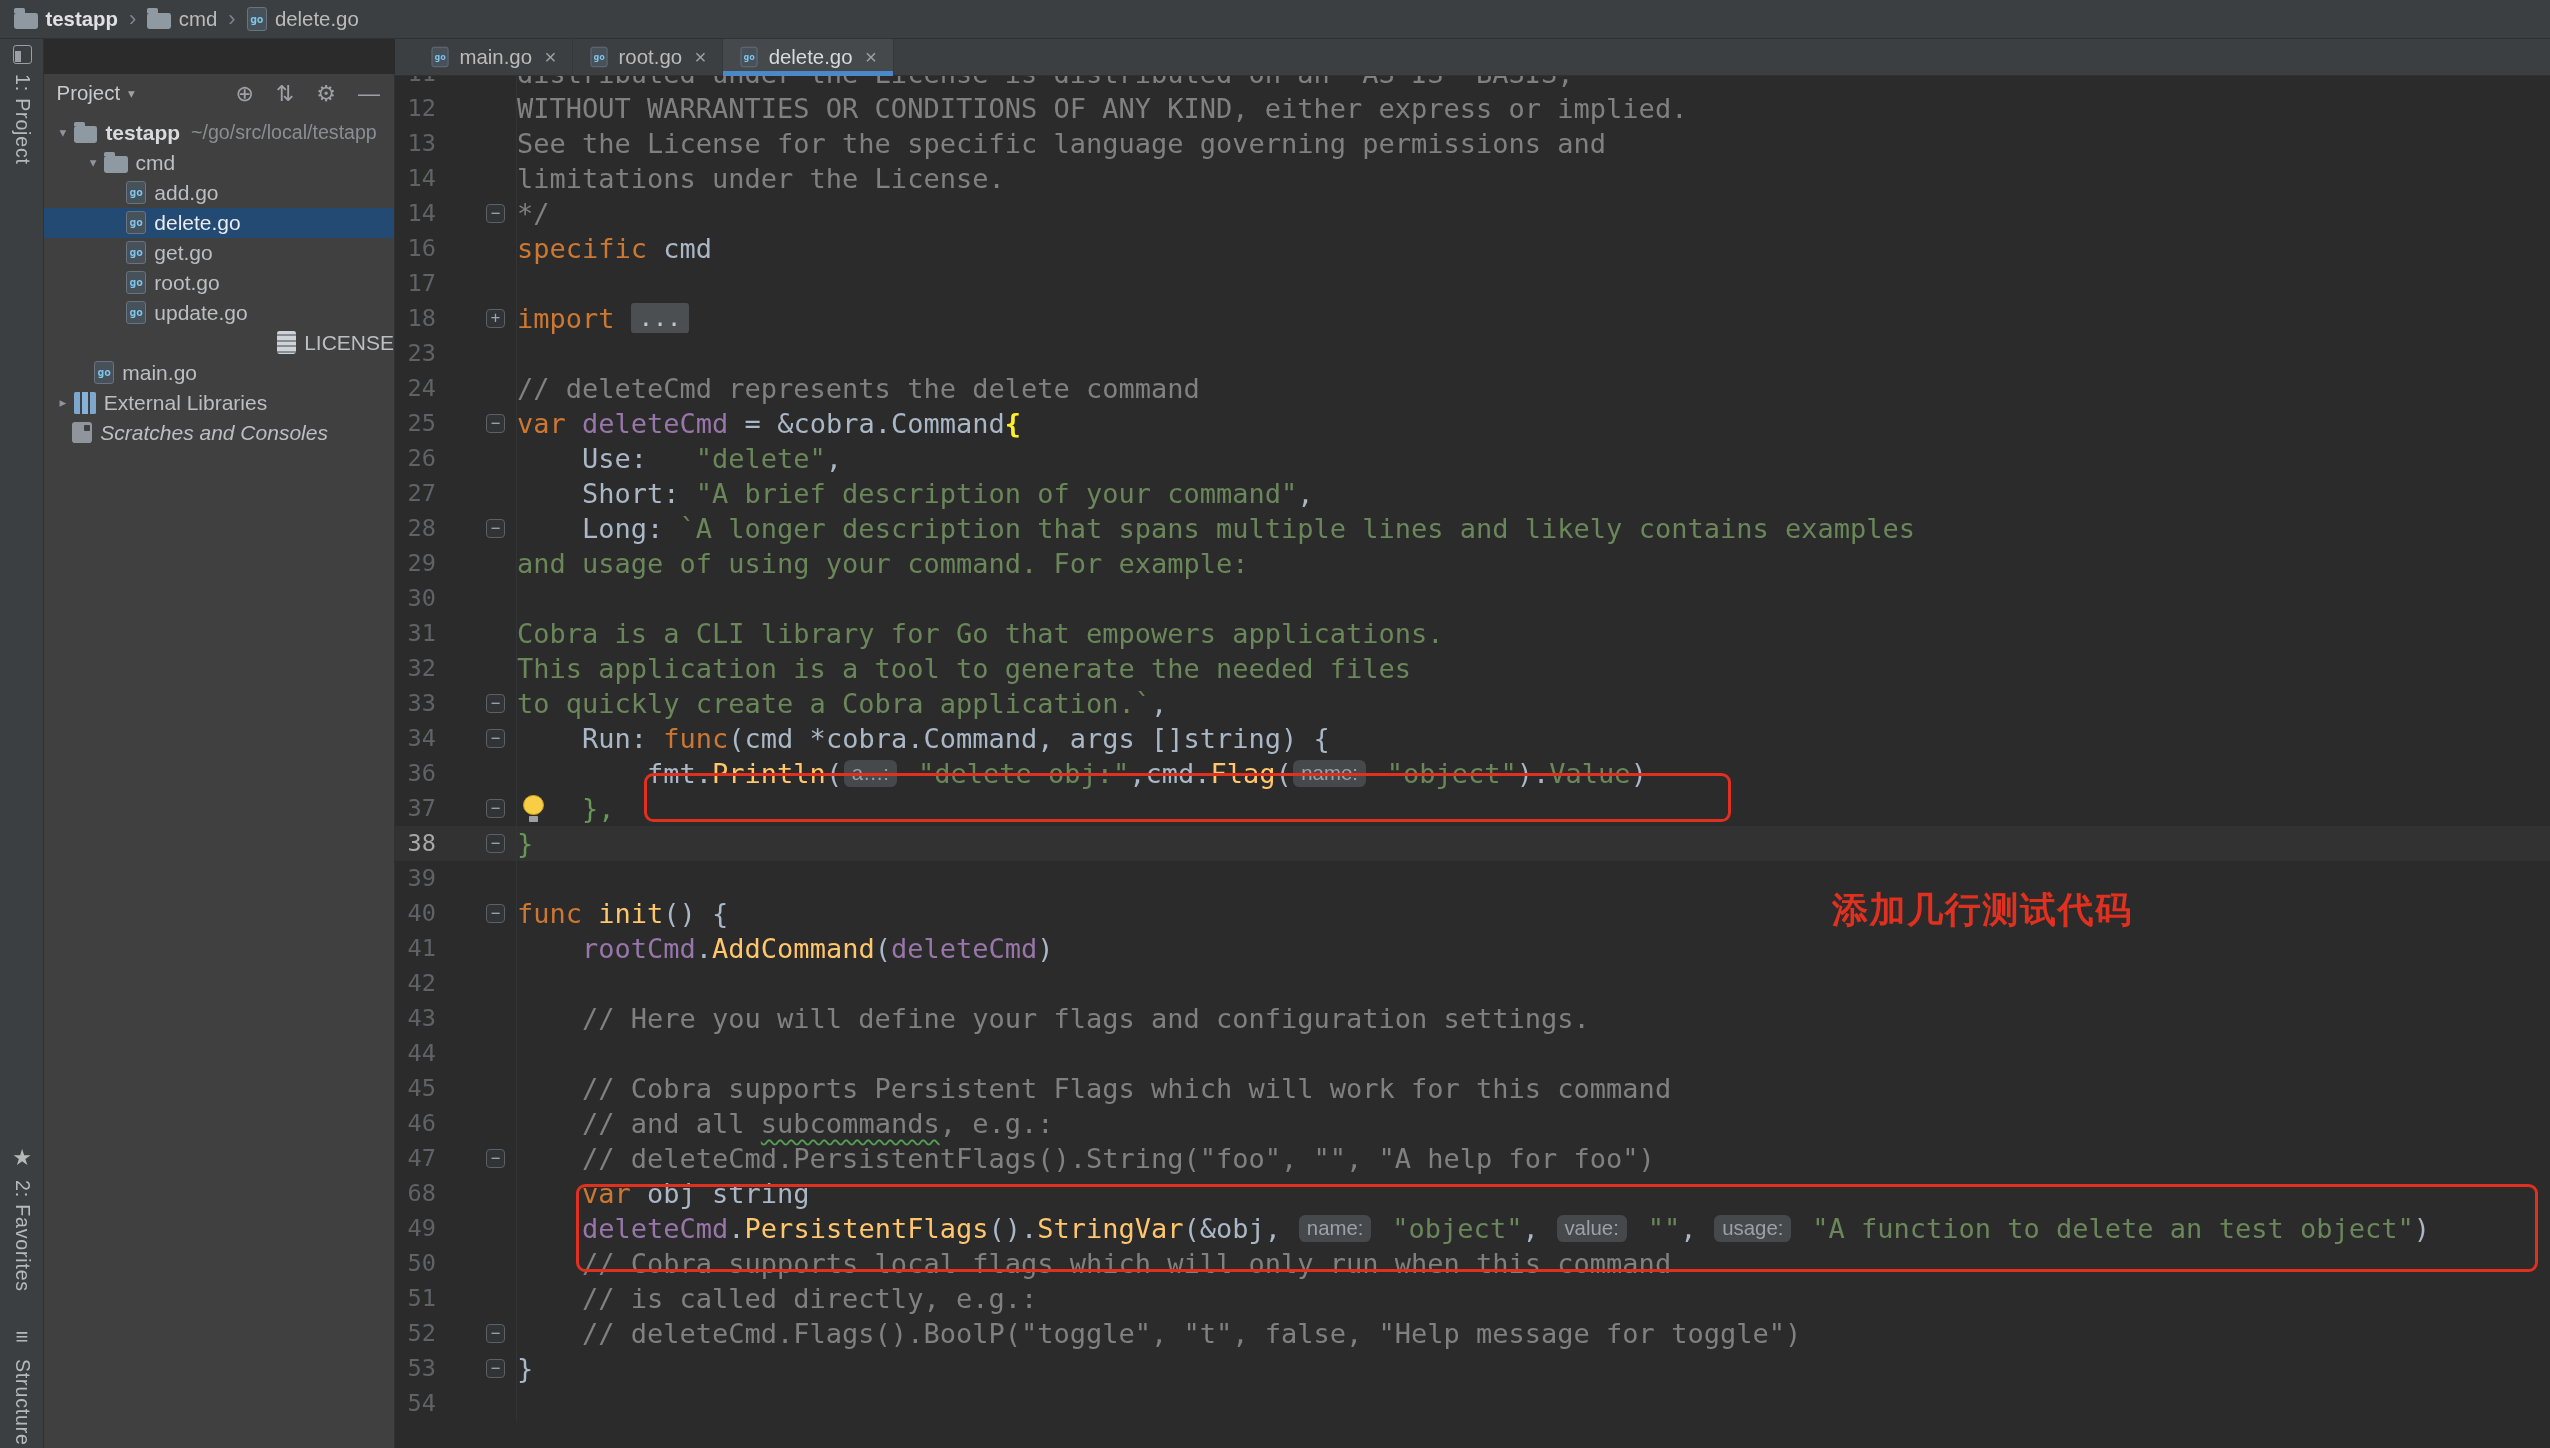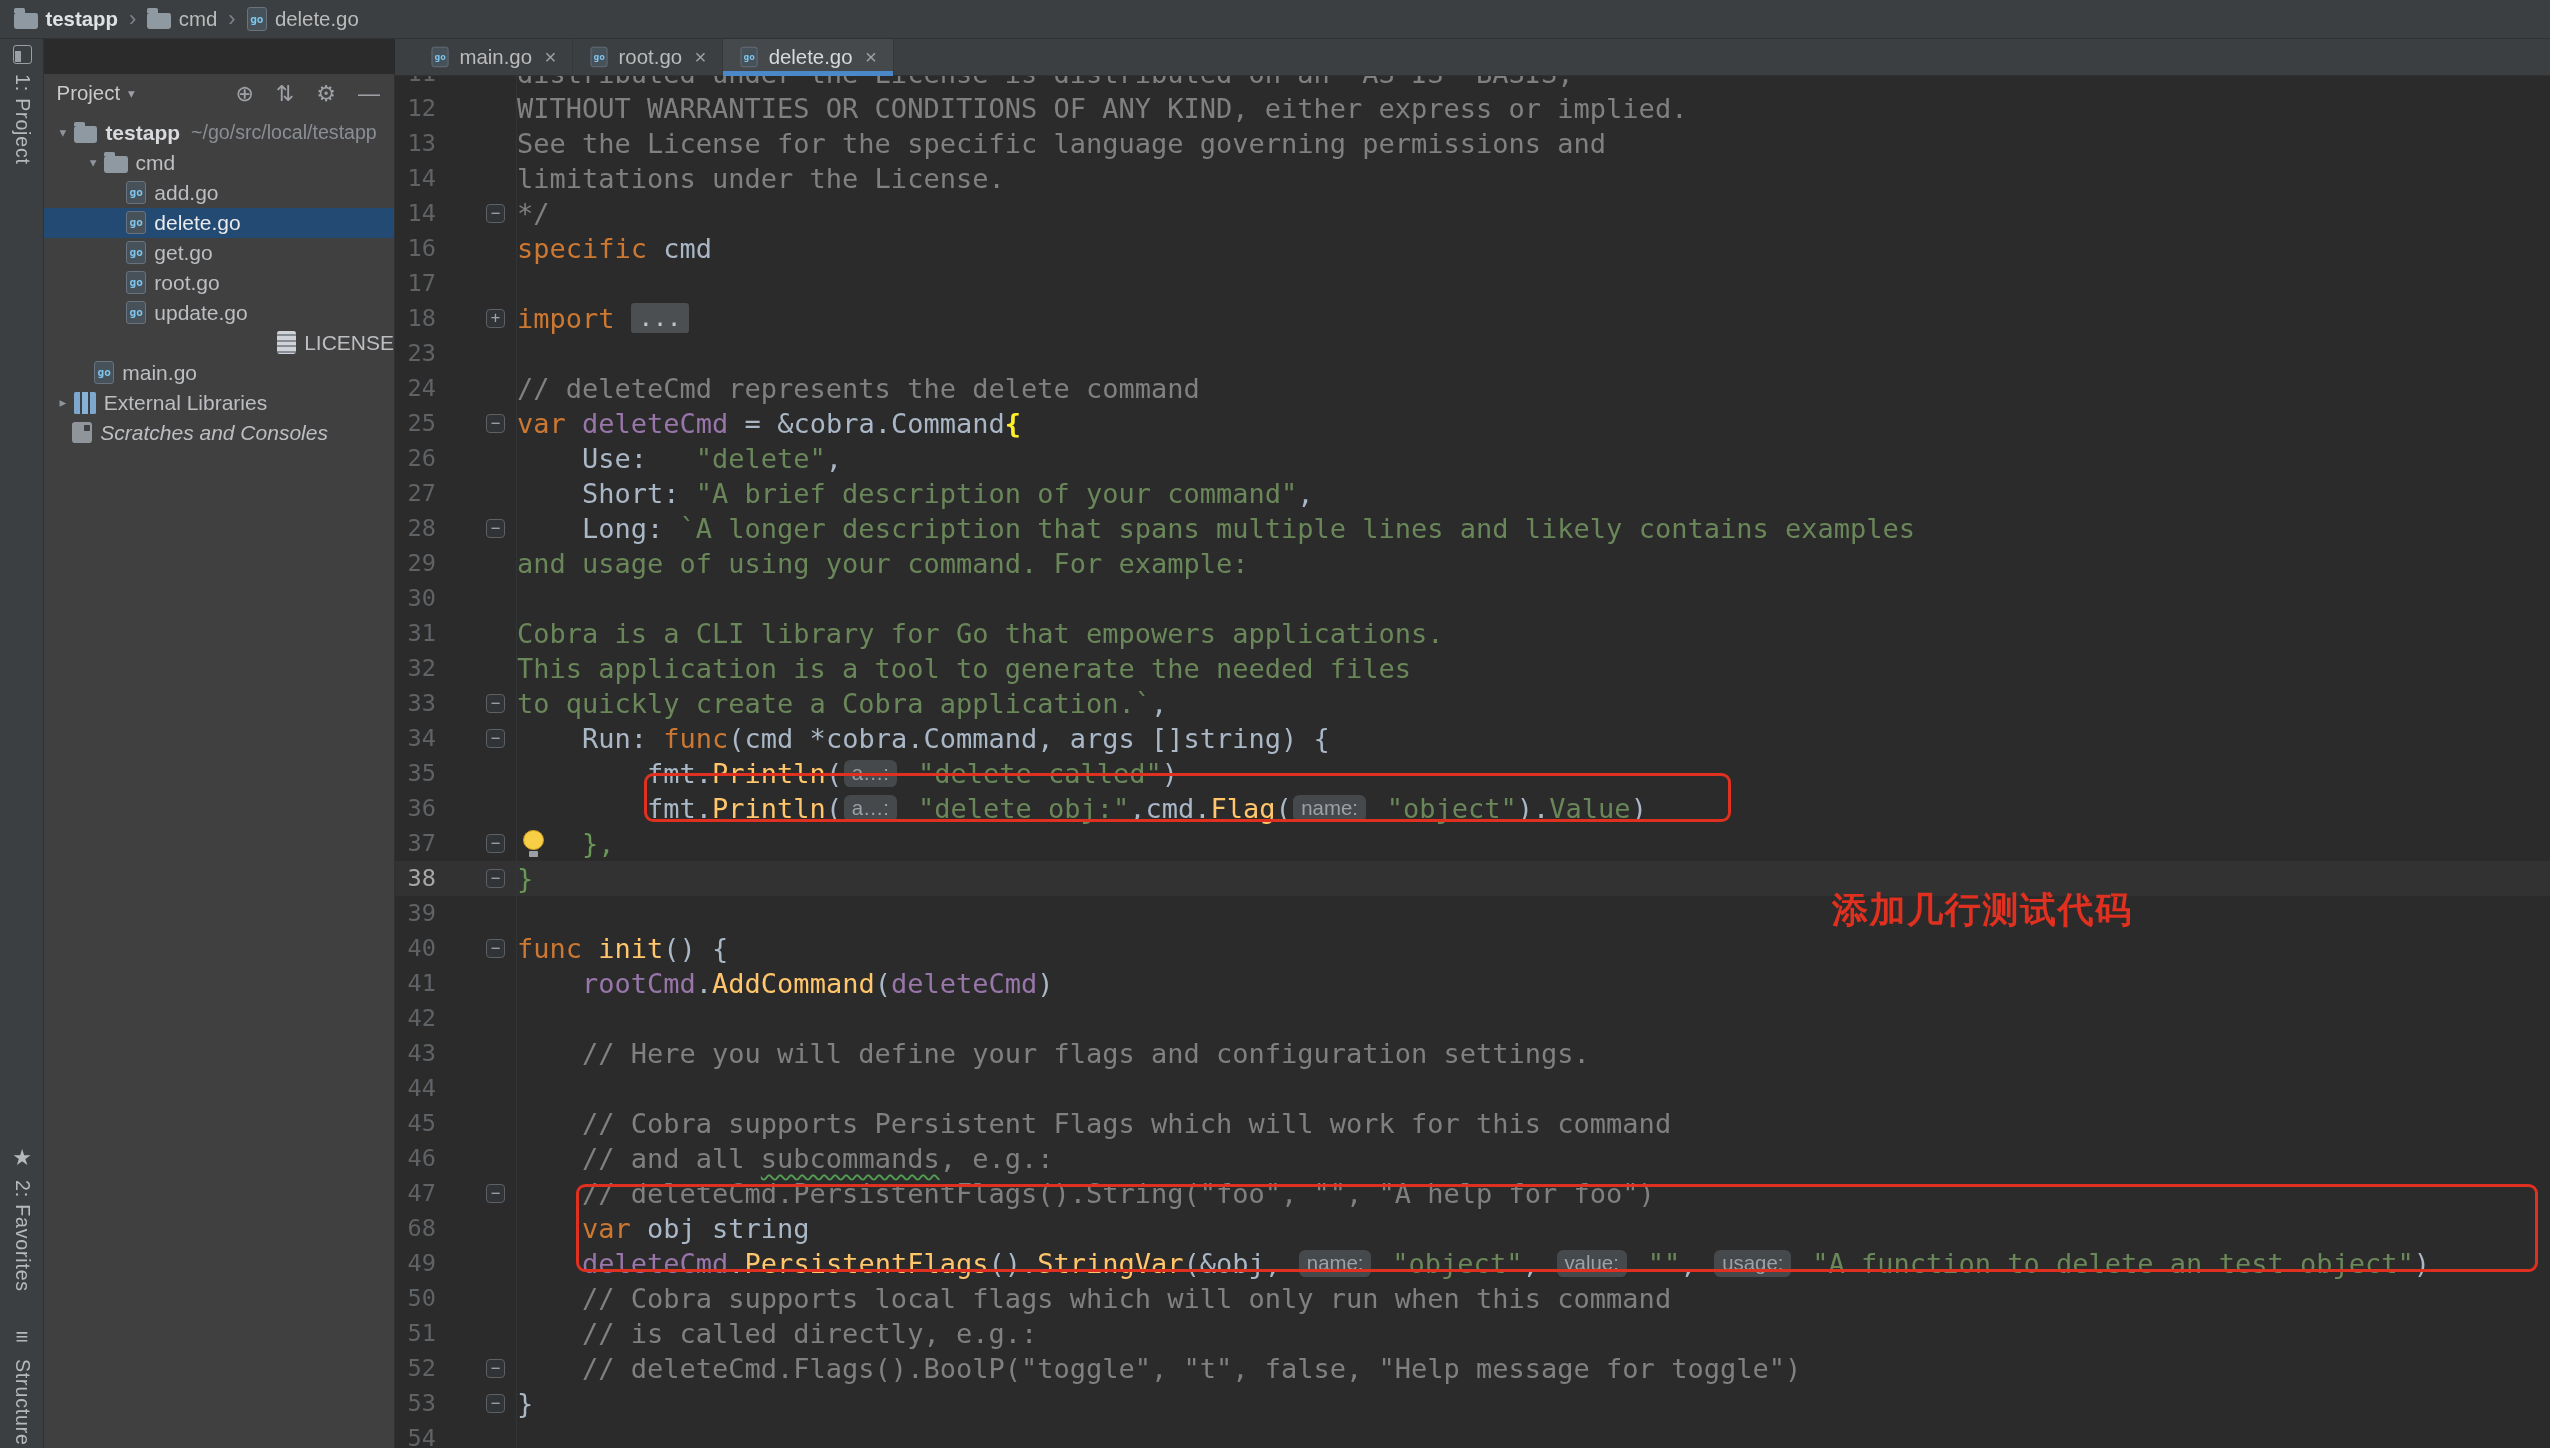--- a/index.html
+++ b/index.html
@@ -334,25 +334,20 @@
         <div class="codeline"><span class="tk-s">to quickly create a Cobra application.`</span><span class="tk-d">,</span></div>
       </div>
       <div class="row">
         <span class="ln">34</span>
         <span class="foldcol">
           <span class="fold-box">−</span>
         </span>
         <div class="codeline"><span class="tk-d">    Run: </span><span class="tk-k">func</span><span class="tk-d">(cmd *cobra.Command, args []string) {</span></div>
       </div>
       <div class="row">
-        <span class="ln">35</span>
-        <span class="foldcol"></span>
-        <div class="codeline"><span class="tk-d">        fmt.</span><span class="tk-f">Println</span><span class="tk-d">(</span><span class="tk-h">a…:</span><span class="tk-d"> </span><span class="tk-s">"delete called"</span><span class="tk-d">)</span></div>
-      </div>
-      <div class="row">
         <span class="ln">36</span>
         <span class="foldcol"></span>
         <div class="codeline"><span class="tk-d">        fmt.</span><span class="tk-f">Println</span><span class="tk-d">(</span><span class="tk-h">a…:</span><span class="tk-d"> </span><span class="tk-s">"delete obj:"</span><span class="tk-d">,cmd.</span><span class="tk-f">Flag</span><span class="tk-d">(</span><span class="tk-h">name:</span><span class="tk-d"> </span><span class="tk-s">"object"</span><span class="tk-d">).</span><span class="tk-fl">Value</span><span class="tk-d">)</span></div>
       </div>
       <div class="row">
         <span class="ln">37</span>
         <span class="foldcol">
           <span class="fold-box">−</span>
         </span>
         <div class="codeline"><span class="bulb"></span><span class="tk-bg">    },</span></div>

